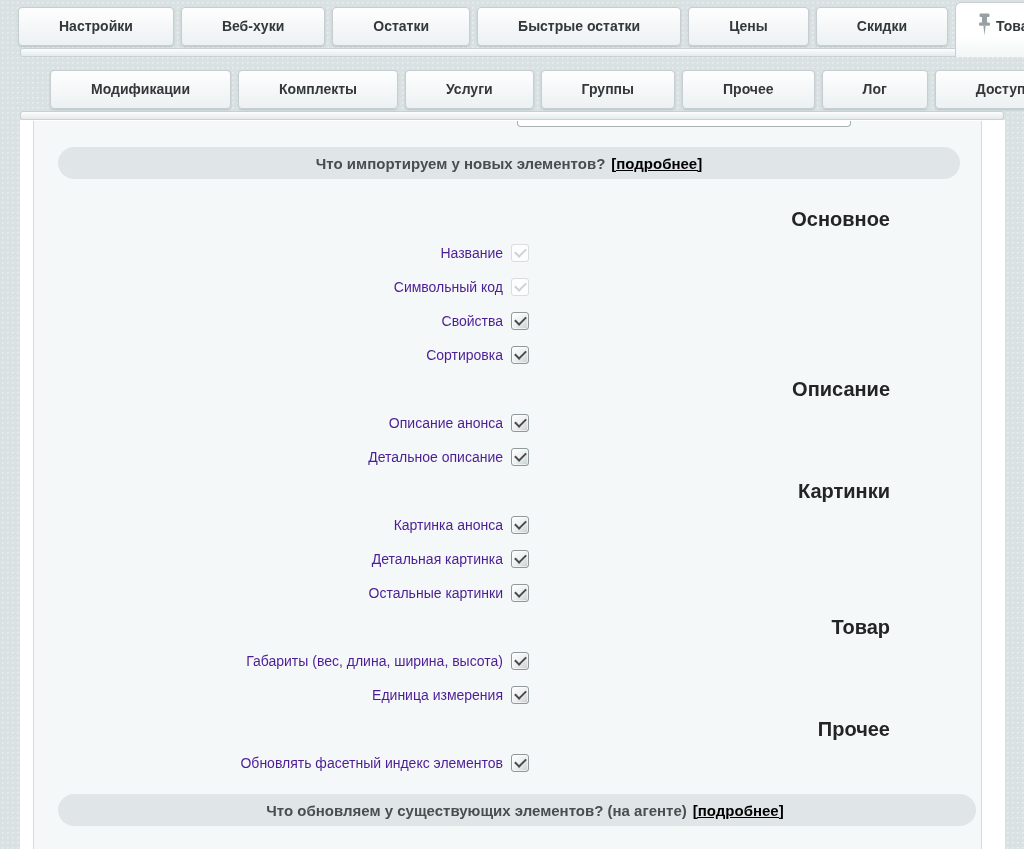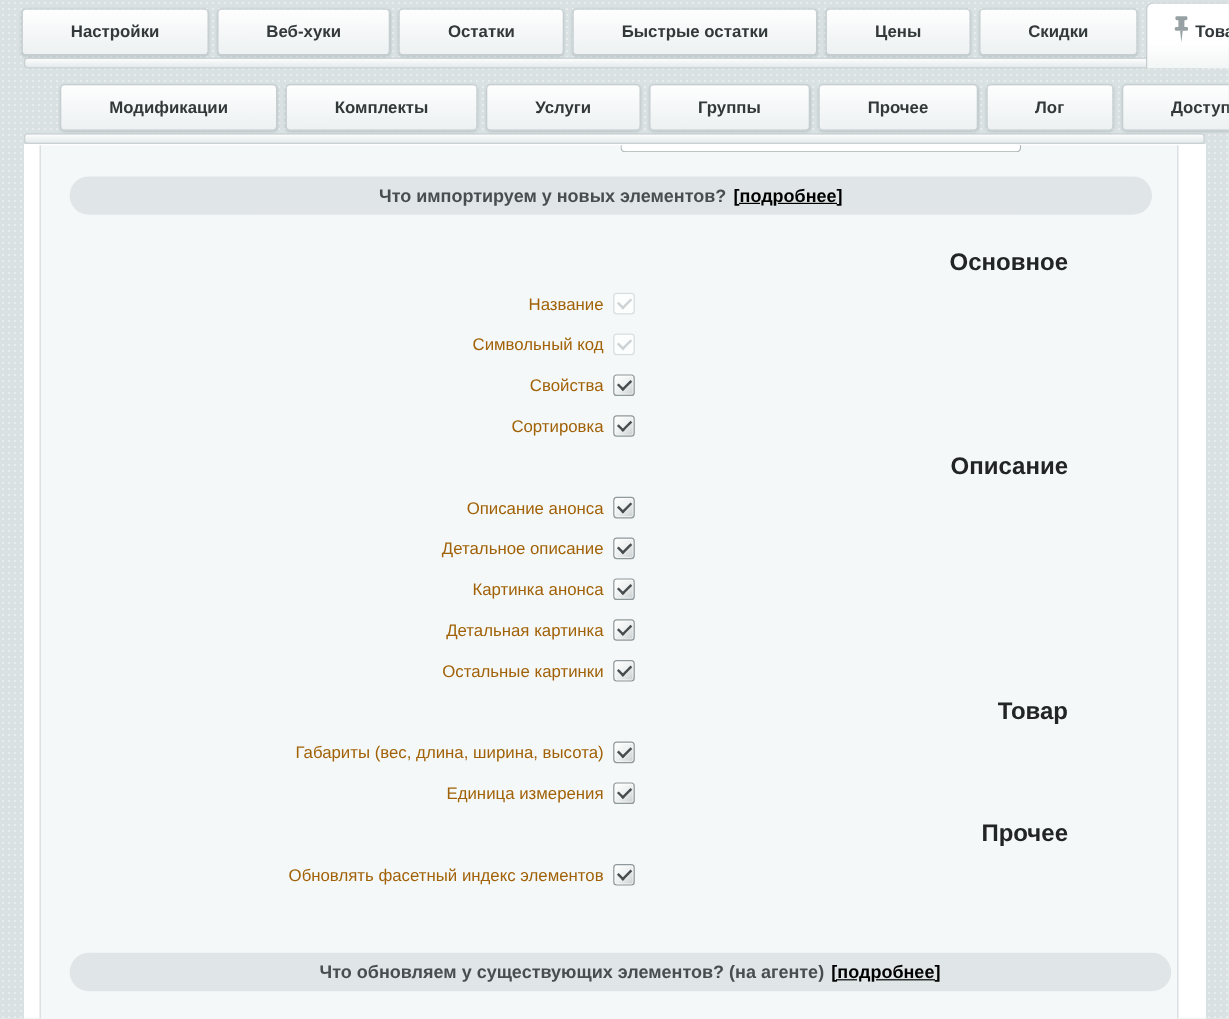--- a/index.html
+++ b/index.html
@@ -58,21 +58,21 @@
   .bar1 { top:26px; }
   .bar2 { top:673px;padding-left:16px; }
   .section-link { color:#000000; text-decoration:underline; cursor:pointer; font-weight:bold; }
 
   .rows { position:absolute; top:81px; left:0; width:100%; }
   .row { height:34px; display:flex; align-items:center; }
   .row.header-row .group-header {
     width:856px; text-align:right; font-weight:bold; font-size:20px; color:#222426;
   }
   .row.item-row { justify-content:flex-end; padding-right:452px; gap:8px; }
-  .cb-label { font-size:14px; color:#a16207; }
+  .cb-label { font-size:14px; color:#4c1d95; }
   .checkbox {
     width:16px; height:16px; border:1px solid #8f989b; border-radius:3px; position:relative;
     background:linear-gradient(135deg, #ffffff 0%, #eef1f1 50%, #c7cdcf 100%);
     box-shadow: inset 0 0 0 1px rgba(255,255,255,0.55);
     cursor:pointer;
   }
   .checkbox::after {
     content:""; position:absolute; left:3px; top:3px; width:9px; height:5px;
     border-left:2px solid #474c4e; border-bottom:2px solid #474c4e;
     transform:rotate(-45deg);
@@ -150,20 +150,23 @@
             <div class="group-header">Описание</div>
           </div>
           <div class="row item-row">
             <span class="cb-label">Описание анонса</span>
             <div class="checkbox"></div>
           </div>
           <div class="row item-row">
             <span class="cb-label">Детальное описание</span>
             <div class="checkbox"></div>
           </div>
+          <div class="row header-row">
+            <div class="group-header">Картинки</div>
+          </div>
           <div class="row item-row">
             <span class="cb-label">Картинка анонса</span>
             <div class="checkbox"></div>
           </div>
           <div class="row item-row">
             <span class="cb-label">Детальная картинка</span>
             <div class="checkbox"></div>
           </div>
           <div class="row item-row">
             <span class="cb-label">Остальные картинки</span>

